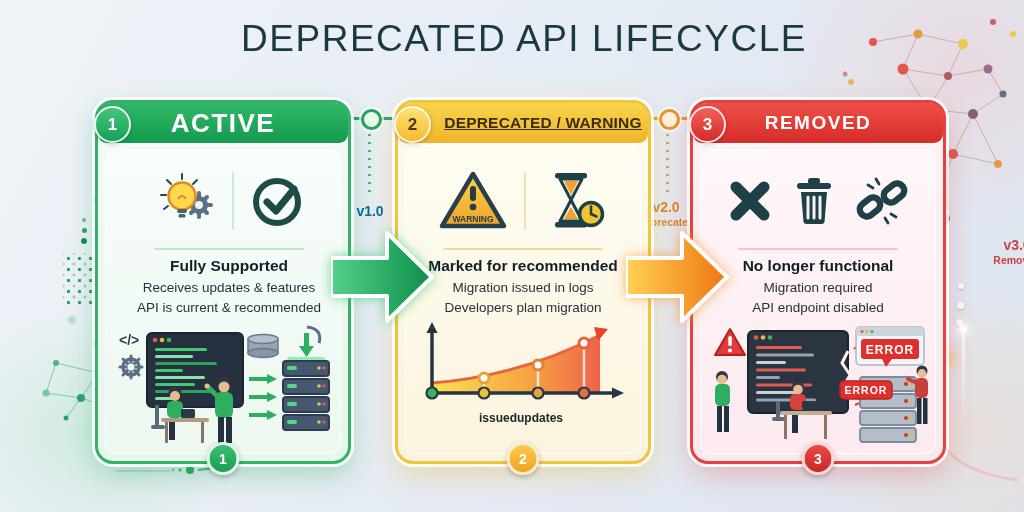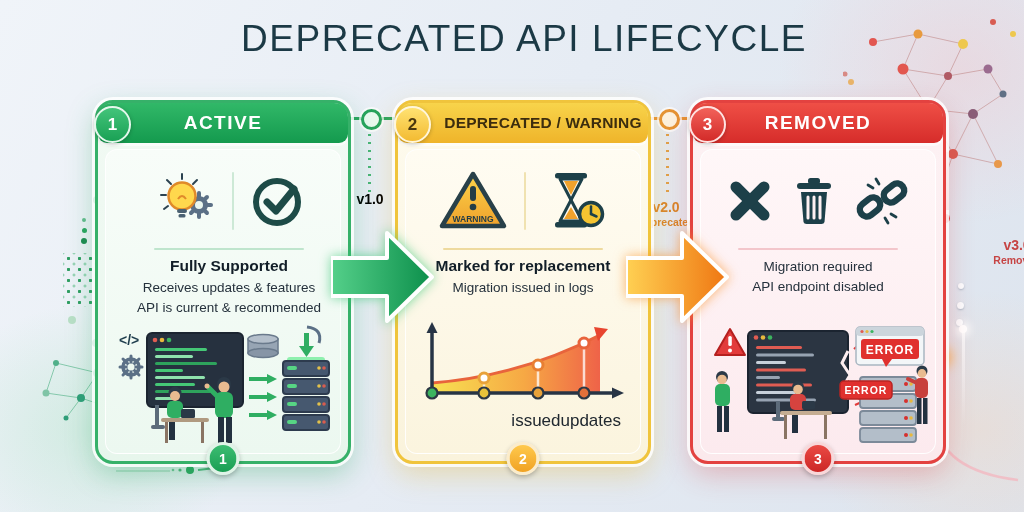--- a/index.html
+++ b/index.html
@@ -24,22 +24,22 @@
     box-shadow:0 0 0 3px rgba(255,255,255,.85),0 10px 28px rgba(40,165,95,.35);}
   .card.s1{left:395px;border:3px solid #f0c43c;background:linear-gradient(#fefbee,#faf3dc);
     box-shadow:0 0 0 3px rgba(255,255,255,.85),0 10px 28px rgba(230,180,45,.35);}
   .card.s2{left:690px;border:3px solid #e34240;background:linear-gradient(#fdf2f4,#fbe9ec);
     box-shadow:0 0 0 3px rgba(255,255,255,.85),0 10px 28px rgba(220,60,60,.30);}
   .card-header{
     position:absolute;top:0;left:0;right:0;height:40px;border-radius:14px 14px 9px 9px;
     display:flex;align-items:center;justify-content:center;font-weight:bold;
     box-shadow:0 3px 0 rgba(255,255,255,.55);
   }
-  .s0 .card-header{background:linear-gradient(#31b868,#149a4e);color:#fff;font-size:19px;letter-spacing:1.5px;}
-  .s1 .card-header{background:linear-gradient(#f8d44b,#efb42a);color:#3c2d0e;font-size:15.5px;letter-spacing:.2px;padding-left:40px;}
+  .s0 .card-header{background:linear-gradient(#31b868,#149a4e);color:#fff;font-size:26px;letter-spacing:1.5px;}
+  .s1 .card-header{background:linear-gradient(#f8d44b,#efb42a);color:#3c2d0e;font-size:15.5px;letter-spacing:.2px;padding-left:40px;text-decoration:underline;}
   .s2 .card-header{background:linear-gradient(#ef4f46,#d62c2a);color:#fff;font-size:19px;letter-spacing:1.5px;}
   .card-top-badge{
     position:absolute;left:-4px;top:3px;width:33px;height:33px;border-radius:50%;
     display:flex;align-items:center;justify-content:center;font-weight:bold;font-size:17px;z-index:3;
     box-shadow:0 1px 4px rgba(0,0,0,.25);
   }
   .s0 .card-top-badge{background:linear-gradient(#43c47a,#1aa155);border:2px solid #e4f7ec;color:#fff;}
   .s1 .card-top-badge{background:linear-gradient(#ffe272,#f3bb32);border:2px solid #fff6da;color:#4a370f;}
   .s2 .card-top-badge{background:linear-gradient(#f2625a,#d32b29);border:2px solid #ffe2e1;color:#fff;}
   .card-body{
@@ -177,21 +177,21 @@
 <div class="glow-trail deco abs" style="left:941px;top:360px;width:4px;height:85px;background:linear-gradient(#ffc550,transparent);opacity:.8;"></div>
 <div class="dot deco" style="left:959px;top:325px;width:8px;height:8px;background:#ffffff;box-shadow:0 0 8px 3px rgba(255,255,255,.9);"></div>
 <div class="glow-trail deco abs" style="left:962px;top:331px;width:3px;height:95px;background:linear-gradient(#ffffff,transparent);opacity:.7;"></div>
 <div class="dots-v deco" style="left:412px;top:417px;height:24px;background-image:radial-gradient(circle,#49b677 1.2px,transparent 1.3px);opacity:.6;"></div>
 
 <div class="main-title">DEPRECATED API LIFECYCLE</div>
 
 <div class="conn-line" style="left:345px;top:117px;width:58px;background:#2aa45f;"></div>
 <div class="conn-node" style="left:361px;top:109px;border:3.5px solid #27a35c;"></div>
 <div class="dots-v" style="left:368px;top:131px;height:66px;background-image:radial-gradient(circle,#49b677 1.4px,transparent 1.5px);"></div>
-<div class="vlabel" style="left:338px;top:191px;width:64px;color:#000000;">
+<div class="vlabel" style="left:338px;top:203px;width:64px;color:#0369a1;">
   <div class="ver">v1.0</div>
 </div>
 
 <div class="conn-line" style="left:645px;top:117px;width:56px;background:#e59435;"></div>
 <div class="conn-node" style="left:659px;top:109px;border:3.5px solid #e59435;background:#fdf4e3;"></div>
 <div class="dots-v" style="left:666px;top:131px;height:64px;background-image:radial-gradient(circle,#e0a04a 1.4px,transparent 1.5px);"></div>
 <div class="vlabel" style="left:631px;top:199px;width:70px;color:#d8862c;">
   <div class="ver">v2.0</div>
   <div class="sub">Deprecated</div>
 </div>
@@ -386,22 +386,23 @@
         <polygon points="22,11 36,11 29,25" fill="#f0a22c"></polygon>
         <polygon points="18,51 40,51 29,30" fill="#fdfaf2" stroke="#1d4049" stroke-width="3" stroke-linejoin="round"></polygon>
         <polygon points="29,37 36,49 22,49" fill="#f0a22c"></polygon>
         <circle cx="49" cy="44" r="11.5" fill="#f5c431" stroke="#1d4049" stroke-width="3.5"></circle>
         <line x1="49" y1="44" x2="49" y2="36.5" stroke="#1d4049" stroke-width="2.5" stroke-linecap="round"></line>
         <line x1="49" y1="44" x2="54.5" y2="46.5" stroke="#1d4049" stroke-width="2.5" stroke-linecap="round"></line>
       </svg>
     </div>
     <div class="hr"></div>
     <div class="text-block">
-      <div class="heading">Marked for replacement</div>
+      <div class="heading">Marked for recommended</div>
       <div class="line">Migration issued in logs</div>
+      <div class="line">Developers plan migration</div>
     </div>
     <div class="illus">
       <svg width="100%" height="86" viewBox="0 0 222 86">
         <defs>
           <linearGradient id="yr" x1="0" y1="0" x2="1" y2="0">
             <stop offset="0" stop-color="#f7e04a"></stop>
               <stop offset="0.55" stop-color="#f6a43c"></stop>
               <stop offset="1" stop-color="#ee5b40"></stop>
           </linearGradient>
         </defs>
@@ -420,21 +421,21 @@
         <g stroke="#2c3744" stroke-width="2.2">
           <circle cx="20" cy="74" r="5.5" fill="#3cb45f"></circle>
           <circle cx="72" cy="74" r="5.5" fill="#e8c23a"></circle>
           <circle cx="126" cy="74" r="5.5" fill="#e8a23a"></circle>
           <circle cx="172" cy="74" r="5.5" fill="#e2703a"></circle>
         </g>
         <circle cx="72" cy="59" r="5" fill="#ffffff" stroke="#e8a23a" stroke-width="3"></circle>
         <circle cx="126" cy="46" r="5" fill="#ffffff" stroke="#e87f33" stroke-width="3"></circle>
         <circle cx="172" cy="24" r="5" fill="#ffffff" stroke="#e8643c" stroke-width="3"></circle>
       </svg>
-      <div style="display:flex;justify-content:flex-end;padding:0 14px 0 10px;font-weight:normal;font-size:17px;color:#20282f;margin-top:2px;">
+      <div style="display:flex;justify-content:center;padding:0 14px 0 10px;font-weight:bold;font-size:12px;color:#20282f;margin-top:2px;">
         <span>issued</span>
         <span>updates</span>
       </div>
     </div>
   </div>
   <div class="card-bottom-badge">2</div>
 </div>
 
 <div class="card s2">
   <div class="card-top-badge">3</div>
@@ -467,20 +468,21 @@
         <g stroke="#1d4049" stroke-width="2.8" stroke-linecap="round">
           <line x1="24" y1="8" x2="21" y2="3"></line>
             <line x1="18" y1="12" x2="13" y2="9"></line>
           <line x1="30" y1="42" x2="33" y2="47"></line>
             <line x1="36" y1="38" x2="41" y2="41"></line>
         </g>
       </svg>
     </div>
     <div class="hr"></div>
     <div class="text-block">
+      <div class="heading">No longer functional</div>
       <div class="line">Migration required</div>
       <div class="line">API endpoint disabled</div>
     </div>
     <div class="illus">
       <svg width="100%" height="100%" viewBox="0 0 224 126">
         <g>
           <polygon points="24,8 39,34 9,34" fill="#e23b3b" stroke="#b5201f" stroke-width="2" stroke-linejoin="round"></polygon>
           <rect x="22.3" y="15" width="3.5" height="10" rx="1.6" fill="#ffffff"></rect>
           <circle cx="24" cy="29.5" r="2" fill="#ffffff"></circle>
         </g>

